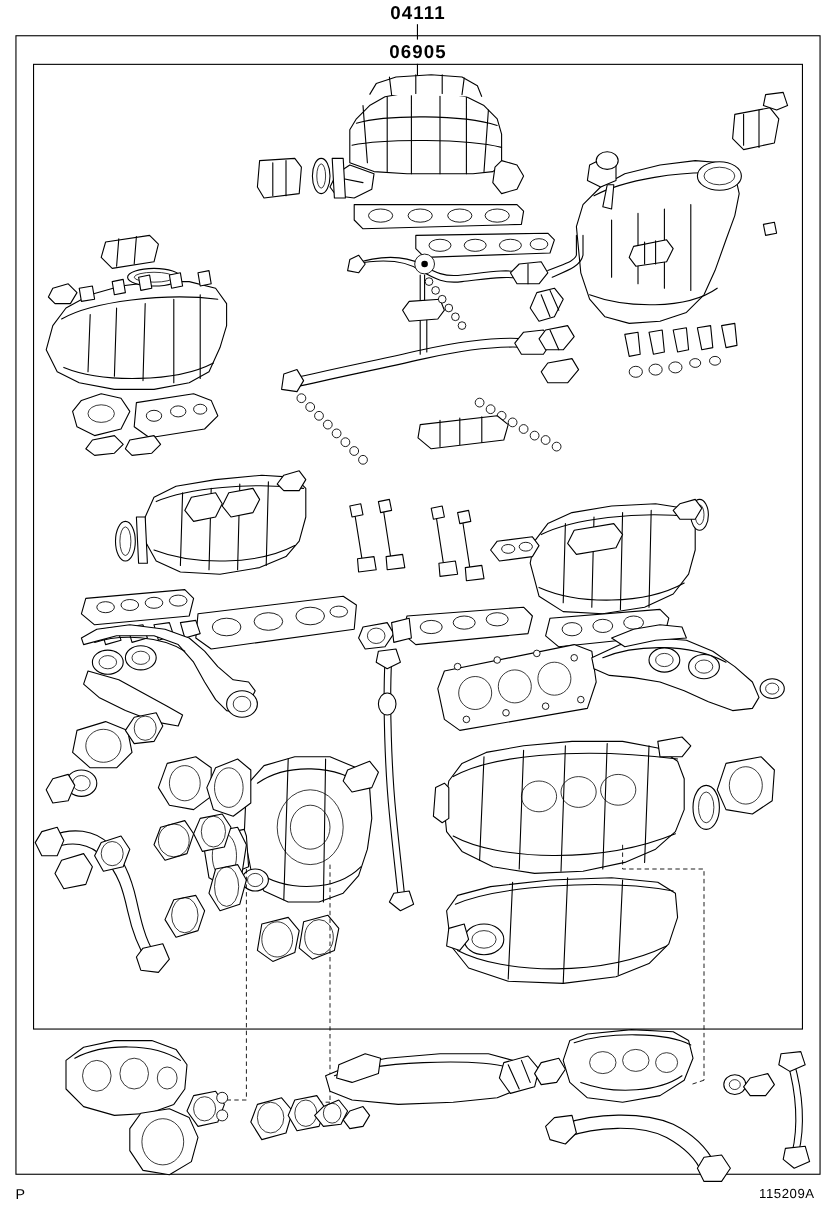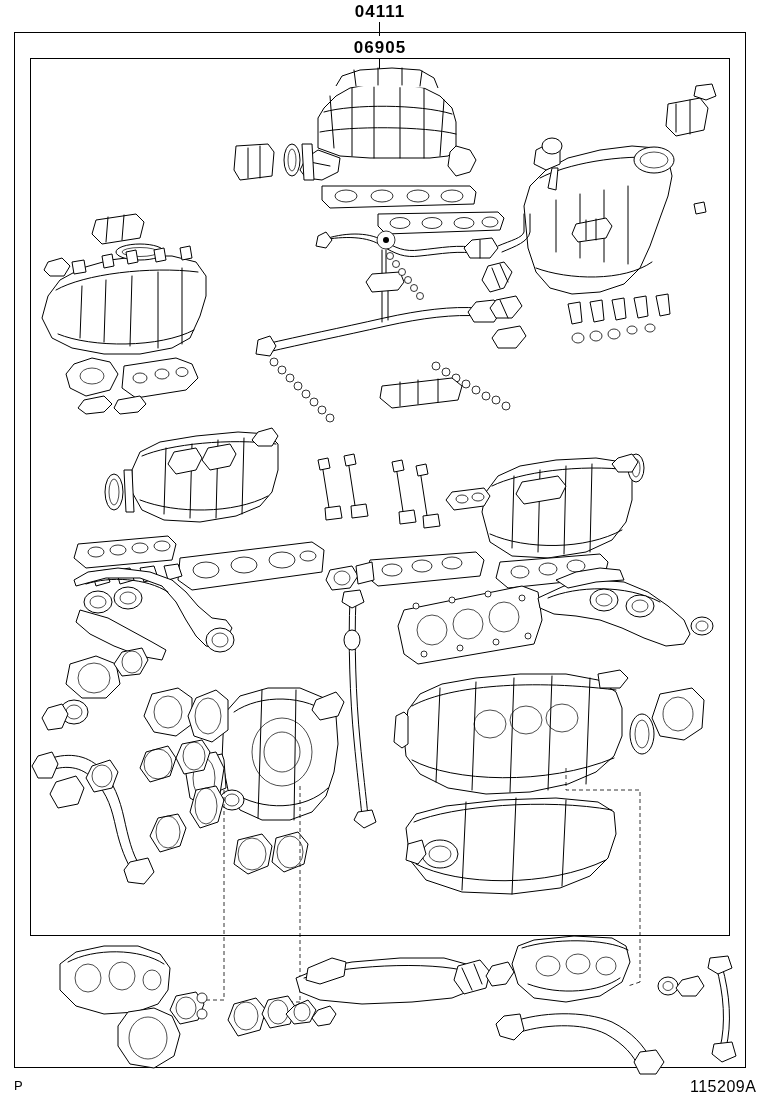--- a/index.html
+++ b/index.html
@@ -63,21 +63,21 @@
   #footer-left {
     position: absolute;
     left: 14px;
     top: 1078px;
     font-size: 13px;
   }
   #footer-right {
     position: absolute;
     left: 690px;
     top: 1078px;
-    font-size: 16px;
+    font-size: 12px;
     letter-spacing: 0.5px;
   }
   
   #diagram-svg {
     position: absolute;
     left: 0;
     top: 0;
     width: 760px;
     height: 1112px;
     pointer-events: none;

